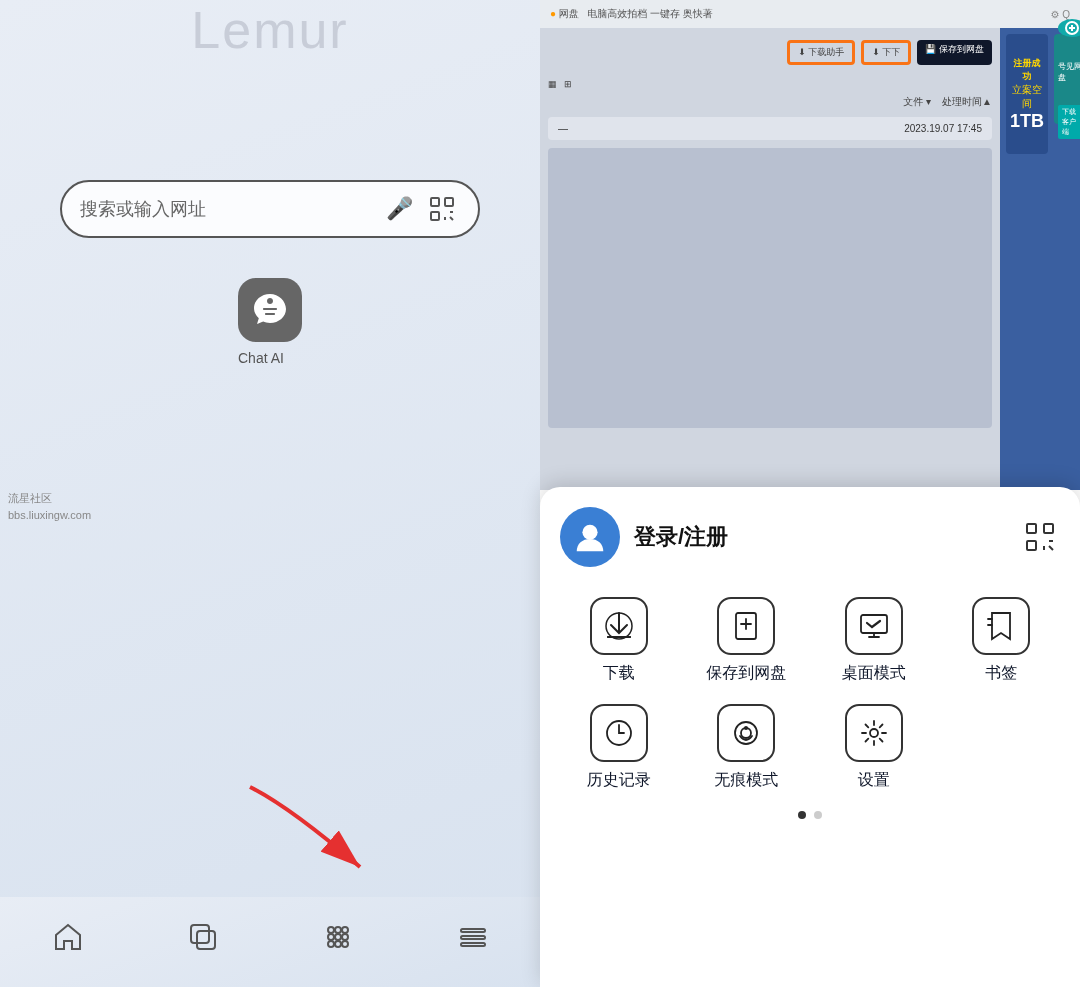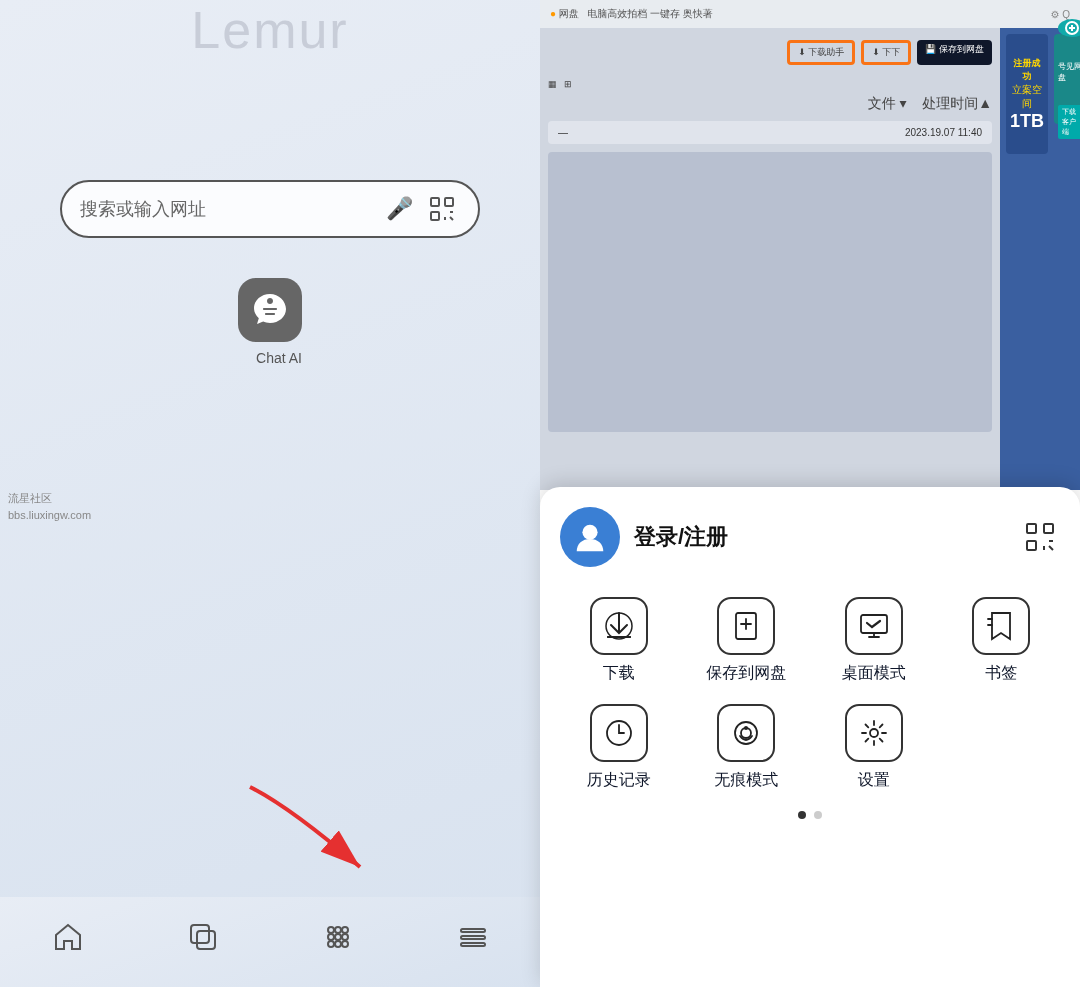--- a/index.html
+++ b/index.html
@@ -73,21 +73,21 @@
 
     .scan-svg {
       width: 28px;
       height: 28px;
     }
 
     .chat-ai-section {
       margin-top: 40px;
       display: flex;
       flex-direction: column;
-      align-items: flex-end;
+      align-items: flex-start;
       gap: 8px;
     }
 
     .chat-ai-icon {
       width: 64px;
       height: 64px;
       border-radius: 18px;
       background: #666;
       display: flex;
       align-items: center;
@@ -464,24 +464,24 @@
     <div class="browser-content">
       <div class="browser-main">
         <div class="browser-toolbar">
           <span class="toolbar-btn outline" style="font-size:9px;">⬇ 下载助手</span>
           <span class="toolbar-btn outline" style="font-size:9px;">⬇ 下下</span>
           <span class="toolbar-btn" style="font-size:9px; background:#0f172a;">💾 保存到网盘</span>
         </div>
         <div style="display:flex; gap:8px; margin-top:10px; align-items:center;">
           <span style="font-size:9px; color:#444;">▦ &nbsp; ⊞</span>
         </div>
-        <div style="margin-top:6px; font-size:14px; color:#444; text-align:right;">文件 ▾ &nbsp;&nbsp; 处理时间▲</div>
+        <div style="margin-top:6px; font-size:10px; color:#444; text-align:right;">文件 ▾ &nbsp;&nbsp; 处理时间▲</div>
         <div class="browser-file-row">
           <span>—</span>
-          <span>2023.19.07 11:40</span>
+          <span>2023.19.07 17:45</span>
         </div>
         <div style="flex:1; height:280px; background:#b8c0d0; margin-top:8px; border-radius:4px;"></div>
       </div>
       <div class="browser-sidebar">
         <div class="sidebar-ad-blue">
           <div style="color:#ffd700; font-size:9px; font-weight:bold;">注册成功</div>
           <div style="color:#ffd700; font-size:10px;">立案空间</div>
           <div class="tb-2">1TB</div>
         </div>
         <div class="sidebar-ad-teal">

